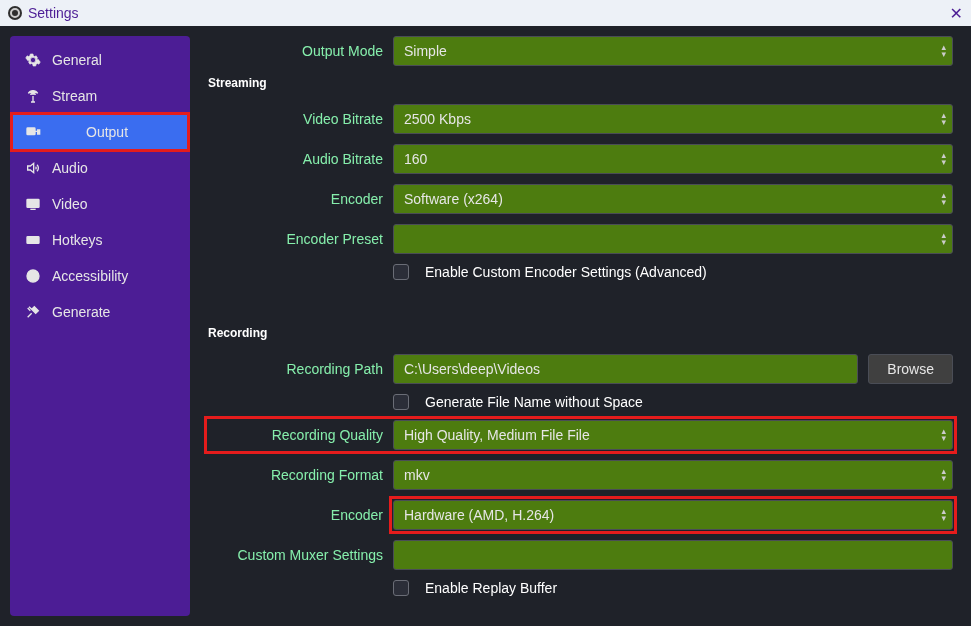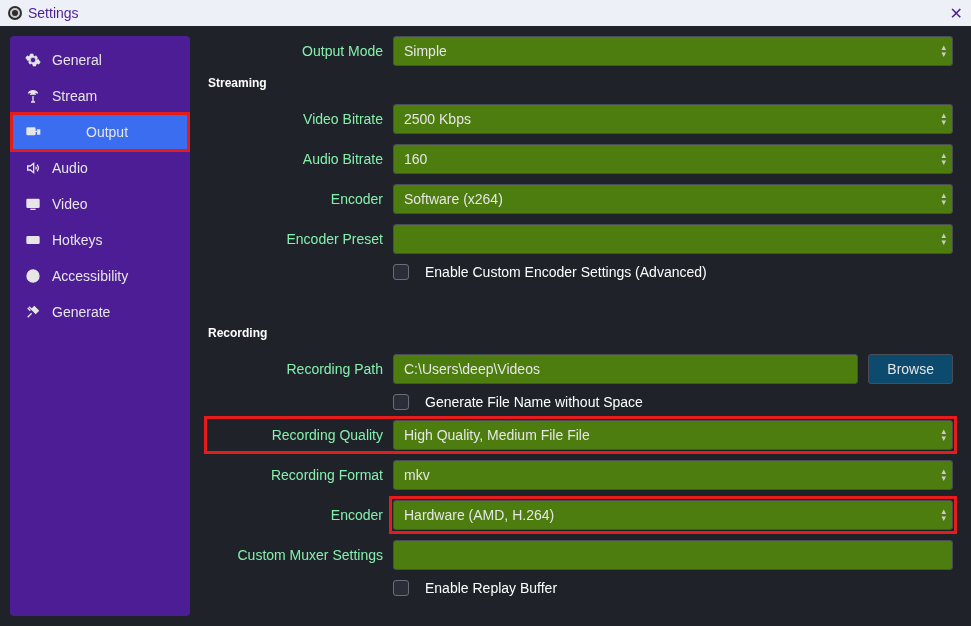--- a/index.html
+++ b/index.html
@@ -103,21 +103,21 @@
   margin-left: 185px;
   margin-bottom: 10px;
 }
 .checkbox {
   width: 16px; height: 16px;
   border: 1px solid #6a6d76;
   border-radius: 3px;
   background: #2b2e38;
 }
 .btn {
-  background: #0c4a6e;
+  background: #404040;
   border: 1px solid #4a4d56;
   border-radius: 3px;
   height: 30px;
   padding: 0 18px;
   display:flex;
   align-items:center;
   color: #e6e6e6;
 }
 .hl-red {
   position: relative;

